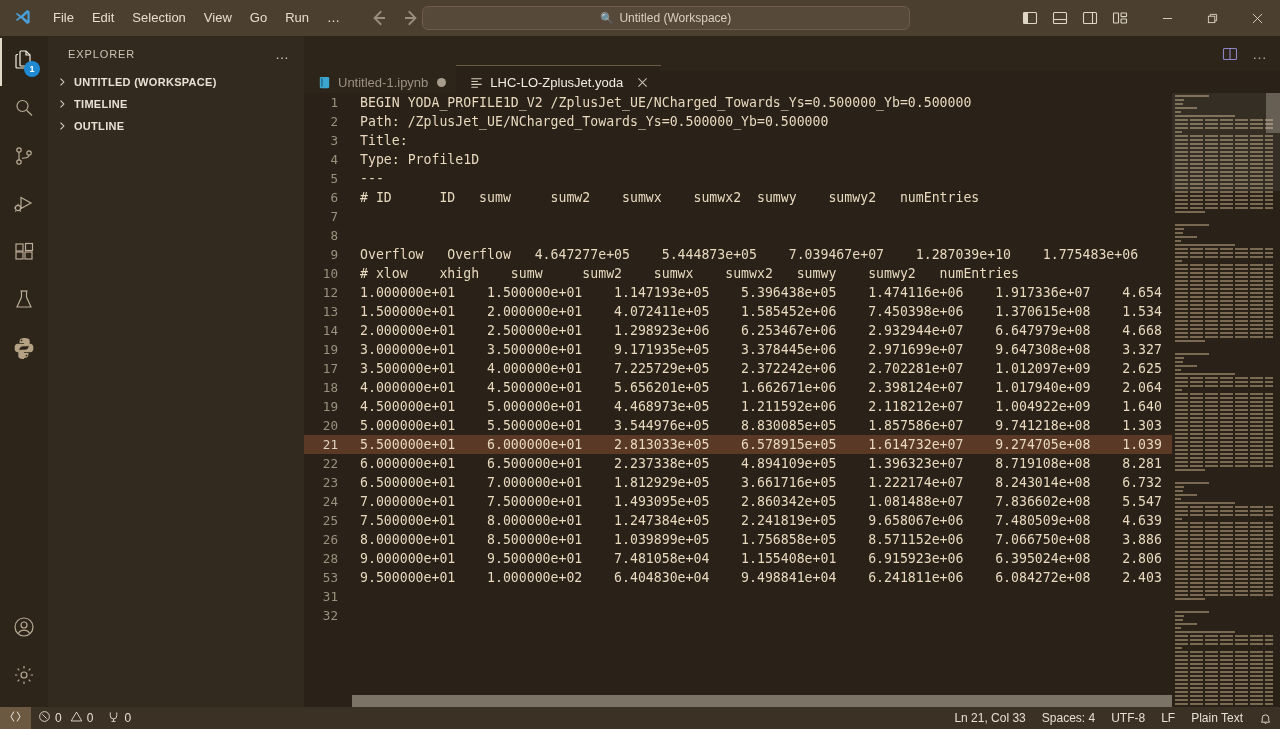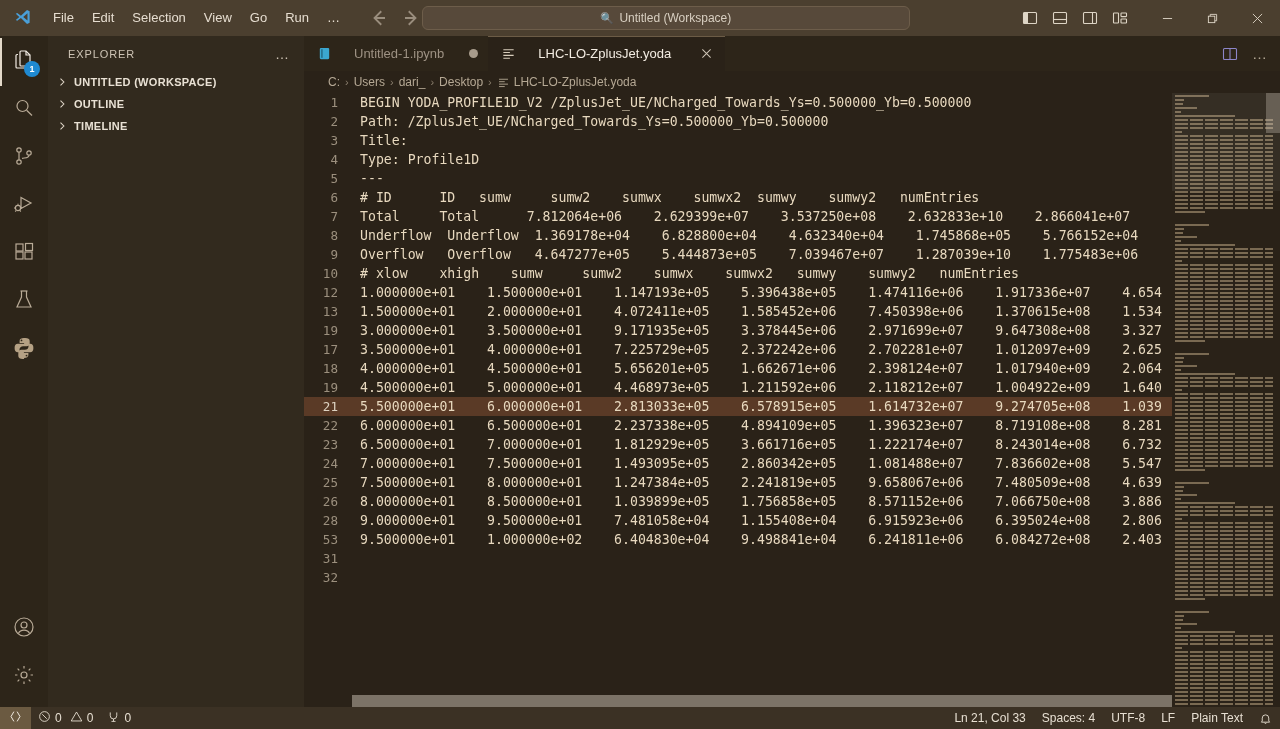--- a/index.html
+++ b/index.html
@@ -87,22 +87,22 @@
     color:#e9e1d4; font-size:11px; font-weight:bold; letter-spacing:.3px;
   }
   .chev { width:16px; display:flex; align-items:center; justify-content:center; font-size:10px; }
   .chev svg { width:12px; height:12px; }
 
   
   .editorgroup { flex:1; display:flex; flex-direction:column; min-width:0; background:#2a2218; }
 
   .tabsrow { height:35px; display:flex; background:#2d2519; position:relative; flex:0 0 35px; }
   .tab {
-    height:35px; display:flex; align-items:center; gap:22px; padding:0 10px 0 12px;
-    font-size:13px; position:relative; max-width:260px; white-space:nowrap;
+    height:35px; display:flex; align-items:center; gap:6px; padding:0 10px 0 12px;
+    font-size:13px; position:relative; max-width:260px; white-space:nowrap;margin-top:29px;
   }
   .tab.inactive { background:#2d2519; color:#9d9183; }
   .tab.active { background:#2a2218; color:#f3ece2; }
   .tab.active::before { content:""; position:absolute; top:0; left:0; right:0; height:1px; background:#6c5c46; }
   .tab-icon { width:16px; height:16px; display:flex; align-items:center; justify-content:center; }
   .tab-icon svg { width:15px; height:15px; }
   .tab-dirty { width:9px; height:9px; border-radius:50%; background:#a89c8c; margin-left:3px; }
   .tab-close { width:18px; height:18px; display:flex; align-items:center; justify-content:center; margin-left:4px; color:#cfc5b6; }
   .tab-close svg { width:11px; height:11px; }
   .tabs-actions {
@@ -360,29 +360,29 @@
             </svg>
         </span>
         <span>UNTITLED (WORKSPACE)</span>
       </div>
       <div class="sb-section">
         <span class="chev">
           <svg viewBox="0 0 16 16" fill="none" stroke="#e0d7c9" stroke-width="1.4">
               <path d="M6 3.5 10.5 8 6 12.5"></path>
             </svg>
         </span>
-        <span>OUTLINE</span>
+        <span>TIMELINE</span>
       </div>
       <div class="sb-section">
         <span class="chev">
           <svg viewBox="0 0 16 16" fill="none" stroke="#e0d7c9" stroke-width="1.4">
               <path d="M6 3.5 10.5 8 6 12.5"></path>
             </svg>
         </span>
-        <span>TIMELINE</span>
+        <span>OUTLINE</span>
       </div>
     </div>
 
     <div class="editorgroup">
 
       <div class="tabsrow">
         <div class="tab inactive">
           <span class="tab-icon">
             <svg viewBox="0 0 16 16" fill="#3ba7d0">
                 <rect x="3" y="2" width="10" height="12" rx="1.2"></rect>
@@ -435,37 +435,39 @@
 
       <div class="codearea">
         <div class="code-scroll">
           <div class="codelines" id="codelines">
               <div class="cl"><span class="ln">1</span><span class="ctext">BEGIN YODA_PROFILE1D_V2 /ZplusJet_UE/NCharged_Towards_Ys=0.500000_Yb=0.500000</span></div>
               <div class="cl"><span class="ln">2</span><span class="ctext">Path: /ZplusJet_UE/NCharged_Towards_Ys=0.500000_Yb=0.500000</span></div>
               <div class="cl"><span class="ln">3</span><span class="ctext">Title:</span></div>
               <div class="cl"><span class="ln">4</span><span class="ctext">Type: Profile1D</span></div>
               <div class="cl"><span class="ln">5</span><span class="ctext">---</span></div>
               <div class="cl"><span class="ln">6</span><span class="ctext"># ID      ID   sumw     sumw2    sumwx    sumwx2  sumwy    sumwy2   numEntries</span></div>
-              <div class="cl"><span class="ln">7</span><span class="ctext">Total     Total      7.812064e+06    2.629399e+07    3.537250e+08    2.632833e+10    2.866041e+07</span></div>
-              <div class="cl"><span class="ln">8</span><span class="ctext">Underflow  Underflow  1.369178e+04    6.828800e+04    4.632340e+04    1.745868e+05    5.766152e+04</span></div>
+              <div class="cl"><span class="ln">7</span></div>
+              <div class="cl"><span class="ln">8</span></div>
               <div class="cl"><span class="ln">9</span><span class="ctext">Overflow   Overflow   4.647277e+05    5.444873e+05    7.039467e+07    1.287039e+10    1.775483e+06</span></div>
               <div class="cl"><span class="ln">10</span><span class="ctext"># xlow    xhigh    sumw     sumw2    sumwx    sumwx2   sumwy    sumwy2   numEntries</span></div>
               <div class="cl"><span class="ln">12</span><span class="ctext">1.000000e+01    1.500000e+01    1.147193e+05    5.396438e+05    1.474116e+06    1.917336e+07    4.654</span></div>
               <div class="cl"><span class="ln">13</span><span class="ctext">1.500000e+01    2.000000e+01    4.072411e+05    1.585452e+06    7.450398e+06    1.370615e+08    1.534</span></div>
+              <div class="cl"><span class="ln">14</span><span class="ctext">2.000000e+01    2.500000e+01    1.298923e+06    6.253467e+06    2.932944e+07    6.647979e+08    4.668</span></div>
               <div class="cl"><span class="ln">19</span><span class="ctext">3.000000e+01    3.500000e+01    9.171935e+05    3.378445e+06    2.971699e+07    9.647308e+08    3.327</span></div>
               <div class="cl"><span class="ln">17</span><span class="ctext">3.500000e+01    4.000000e+01    7.225729e+05    2.372242e+06    2.702281e+07    1.012097e+09    2.625</span></div>
               <div class="cl"><span class="ln">18</span><span class="ctext">4.000000e+01    4.500000e+01    5.656201e+05    1.662671e+06    2.398124e+07    1.017940e+09    2.064</span></div>
               <div class="cl"><span class="ln">19</span><span class="ctext">4.500000e+01    5.000000e+01    4.468973e+05    1.211592e+06    2.118212e+07    1.004922e+09    1.640</span></div>
+              <div class="cl"><span class="ln">20</span><span class="ctext">5.000000e+01    5.500000e+01    3.544976e+05    8.830085e+05    1.857586e+07    9.741218e+08    1.303</span></div>
               <div class="cl highlight"><span class="ln">21</span><span class="ctext">5.500000e+01    6.000000e+01    2.813033e+05    6.578915e+05    1.614732e+07    9.274705e+08    1.039</span></div>
               <div class="cl"><span class="ln">22</span><span class="ctext">6.000000e+01    6.500000e+01    2.237338e+05    4.894109e+05    1.396323e+07    8.719108e+08    8.281</span></div>
               <div class="cl"><span class="ln">23</span><span class="ctext">6.500000e+01    7.000000e+01    1.812929e+05    3.661716e+05    1.222174e+07    8.243014e+08    6.732</span></div>
               <div class="cl"><span class="ln">24</span><span class="ctext">7.000000e+01    7.500000e+01    1.493095e+05    2.860342e+05    1.081488e+07    7.836602e+08    5.547</span></div>
               <div class="cl"><span class="ln">25</span><span class="ctext">7.500000e+01    8.000000e+01    1.247384e+05    2.241819e+05    9.658067e+06    7.480509e+08    4.639</span></div>
               <div class="cl"><span class="ln">26</span><span class="ctext">8.000000e+01    8.500000e+01    1.039899e+05    1.756858e+05    8.571152e+06    7.066750e+08    3.886</span></div>
-              <div class="cl"><span class="ln">28</span><span class="ctext">9.000000e+01    9.500000e+01    7.481058e+04    1.155408e+04    6.915923e+06    6.395024e+08    2.806</span></div>
+              <div class="cl"><span class="ln">28</span><span class="ctext">9.000000e+01    9.500000e+01    7.481058e+04    1.155408e+01    6.915923e+06    6.395024e+08    2.806</span></div>
               <div class="cl"><span class="ln">53</span><span class="ctext">9.500000e+01    1.000000e+02    6.404830e+04    9.498841e+04    6.241811e+06    6.084272e+08    2.403</span></div>
               <div class="cl"><span class="ln">31</span><span class="ctext"></span></div>
               <div class="cl"><span class="ln">32</span><span class="ctext"></span></div>
             </div>
           <div class="hscroll">
             <div class="hscroll-thumb"></div>
           </div>
         </div>
         <div class="minimap">
           <div class="mm-inner" id="mm-inner">

